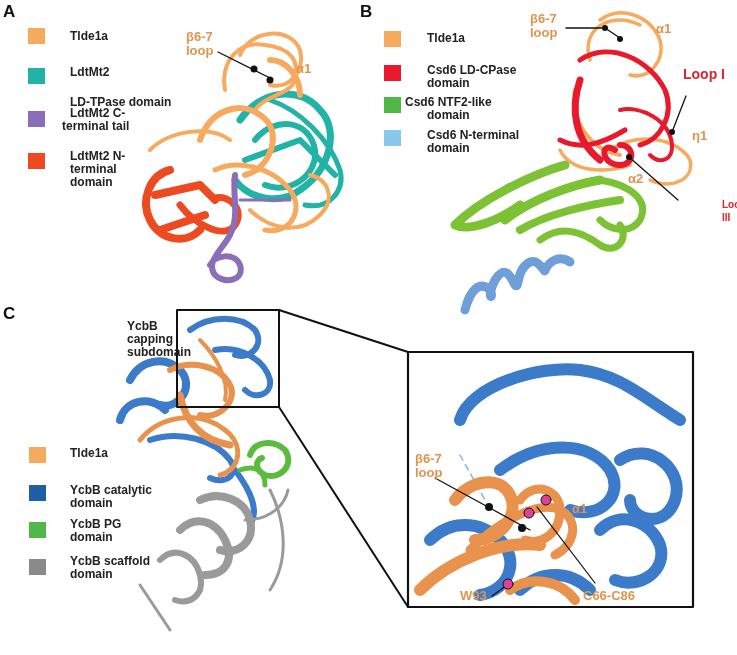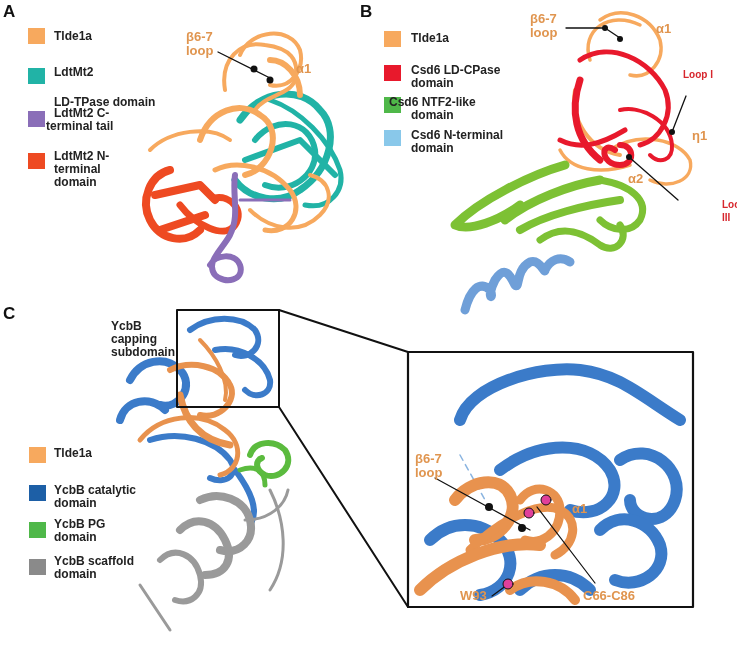--- a/index.html
+++ b/index.html
@@ -1,20 +1,20 @@
 <!DOCTYPE html>
 <html><head>
 <meta charset="utf-8">
 <style>
   html,body{margin:0;padding:0;background:#fff;}
   body{width:737px;height:655px;position:relative;overflow:hidden;font-family:"Liberation Sans",sans-serif;}
   .abs{position:absolute;}
   .panel-letter{font-weight:bold;font-size:17px;color:#111;}
   .sw{position:absolute;width:17px;height:16px;}
-  .lg{position:absolute;font-weight:bold;font-size:12px;line-height:13px;color:#222;}
+  .lg{position:absolute;font-weight:bold;font-size:12px;line-height:13px;color:#222;margin-left:16px;}
   .anno{position:absolute;font-weight:bold;font-size:13px;line-height:13px;}
   .orange{color:#e0954f;}
   .red{color:#d7262d;}
   svg{position:absolute;left:0;top:0;}
 </style>
 </head>
 <body>
 
 <svg width="737" height="655" viewBox="0 0 737 655">
 
@@ -169,21 +169,21 @@
   <div class="lg" style="left:389px;top:96px;">Csd6 NTF2-like</div>
   <div class="lg" style="left:411px;top:109px;">domain</div>
 
   <div class="sw" style="left:384px;top:130px;background:#89c8ea;"></div>
   <div class="lg" style="left:411px;top:129px;">Csd6 N-terminal</div>
   <div class="lg" style="left:411px;top:142px;">domain</div>
 </div>
 <div class="anno orange" style="left:530px;top:12px;">β6-7</div>
 <div class="anno orange" style="left:530px;top:26px;">loop</div>
 <div class="anno orange" style="left:656px;top:22px;">α1</div>
-<div class="anno red" style="left:683px;top:68px;font-size:10px;">Loop I</div>
+<div class="anno red" style="left:683px;top:68px;font-size:14px;">Loop I</div>
 <div class="anno orange" style="left:692px;top:129px;">η1</div>
 <div class="anno orange" style="left:628px;top:172px;">α2</div>
 <div class="anno red" style="left:682px;top:198px;font-size:10px;margin-left:40px;">Loop III</div>
 
 <div class="abs panel-letter" style="left:3px;top:304px;">C</div>
 <div class="lg" style="left:111px;top:320px;">YcbB</div>
 <div class="lg" style="left:111px;top:333px;">capping</div>
 <div class="lg" style="left:111px;top:346px;text-align:right;">subdomain</div>
 
 <div>

